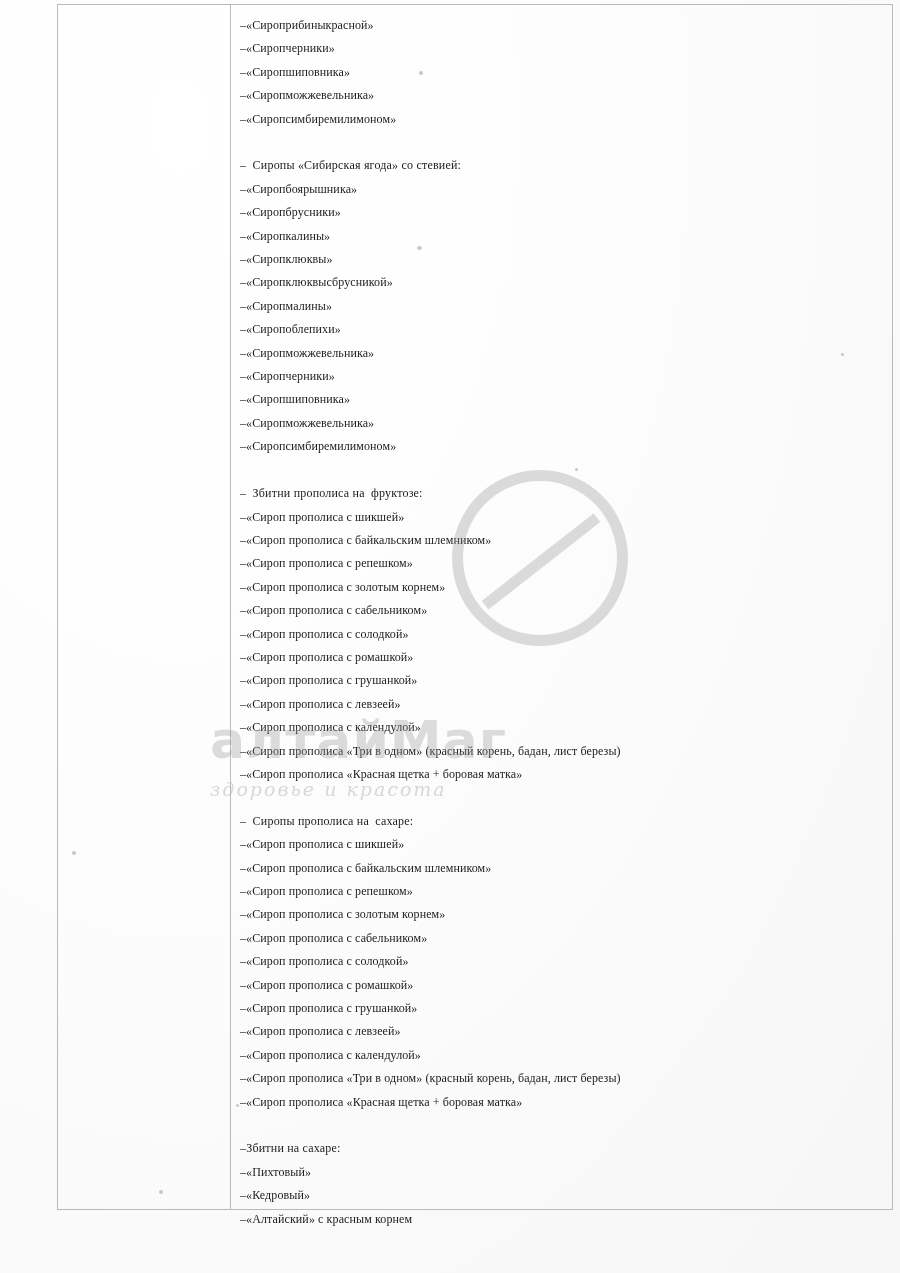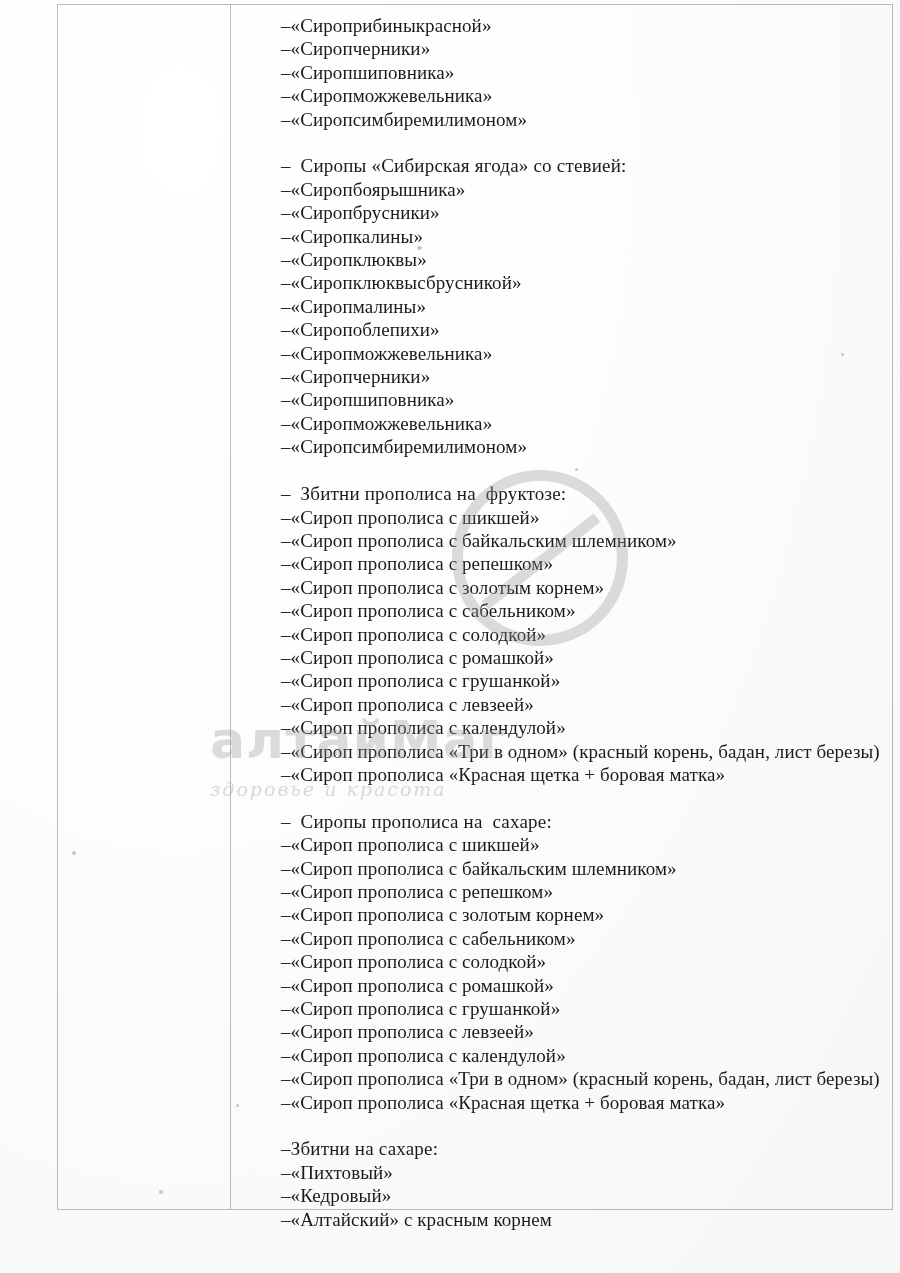--- a/index.html
+++ b/index.html
@@ -46,26 +46,25 @@
   }
 
   .content {
     position: absolute;
     left: 240px;
     top: 14px;
     width: 640px;
   }
 
   .line {
-    font-size: 19px;
+    font-size: 12px;
     line-height: 23.4px;
     white-space: pre;
     letter-spacing: 0.1px;
     color: #1b1b1b;
-    margin-left: 41px;
   }
   .line.blank {
     height: 23.4px;
   }
   .line.head {
     letter-spacing: 0.2px;
   }
 
   
   .watermark {

